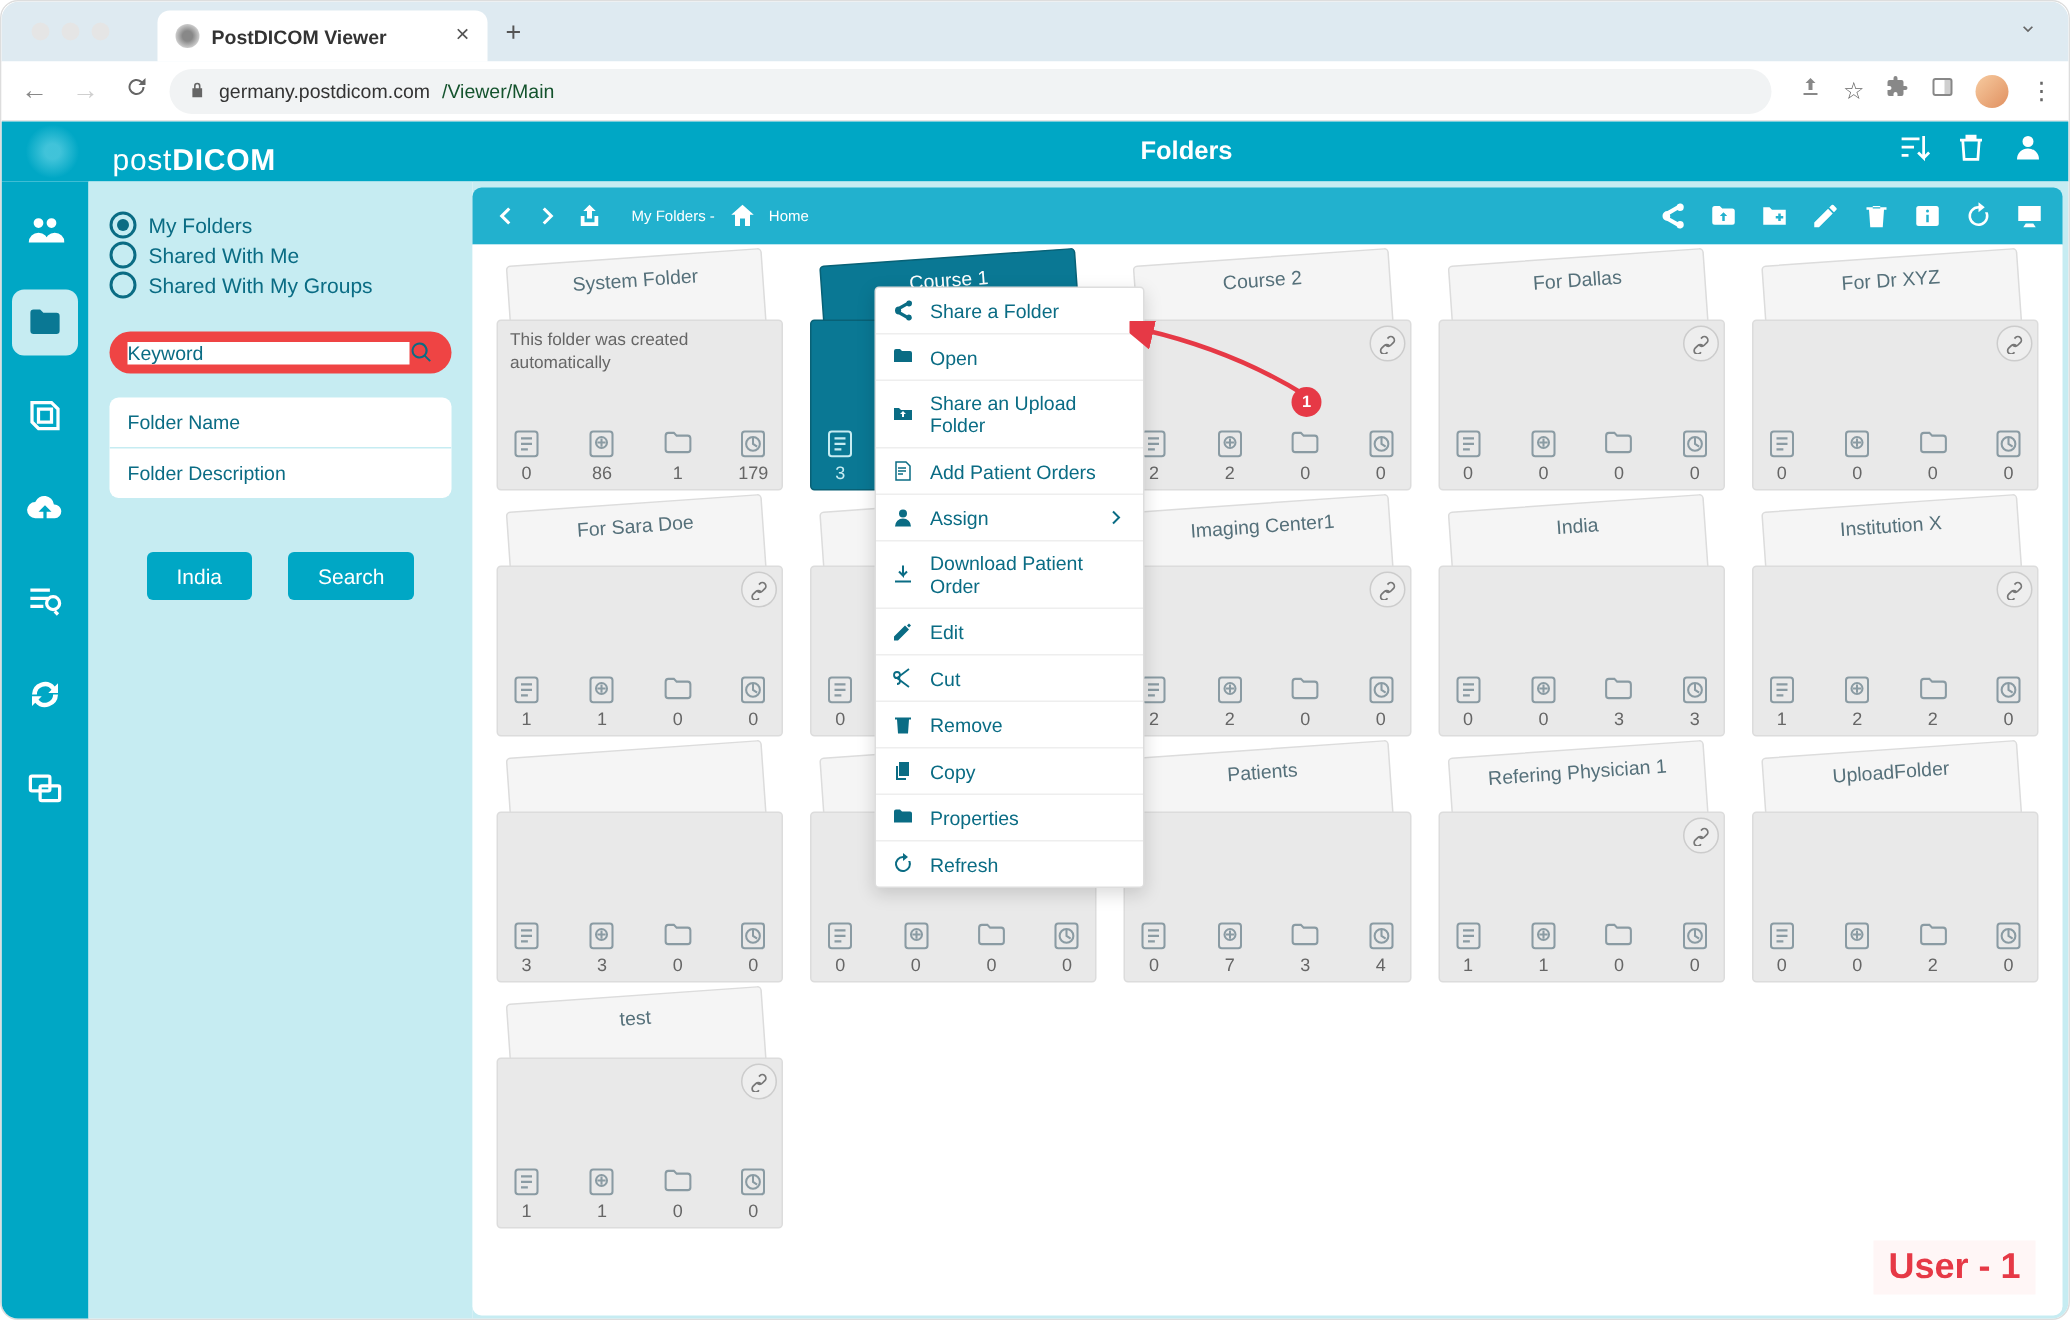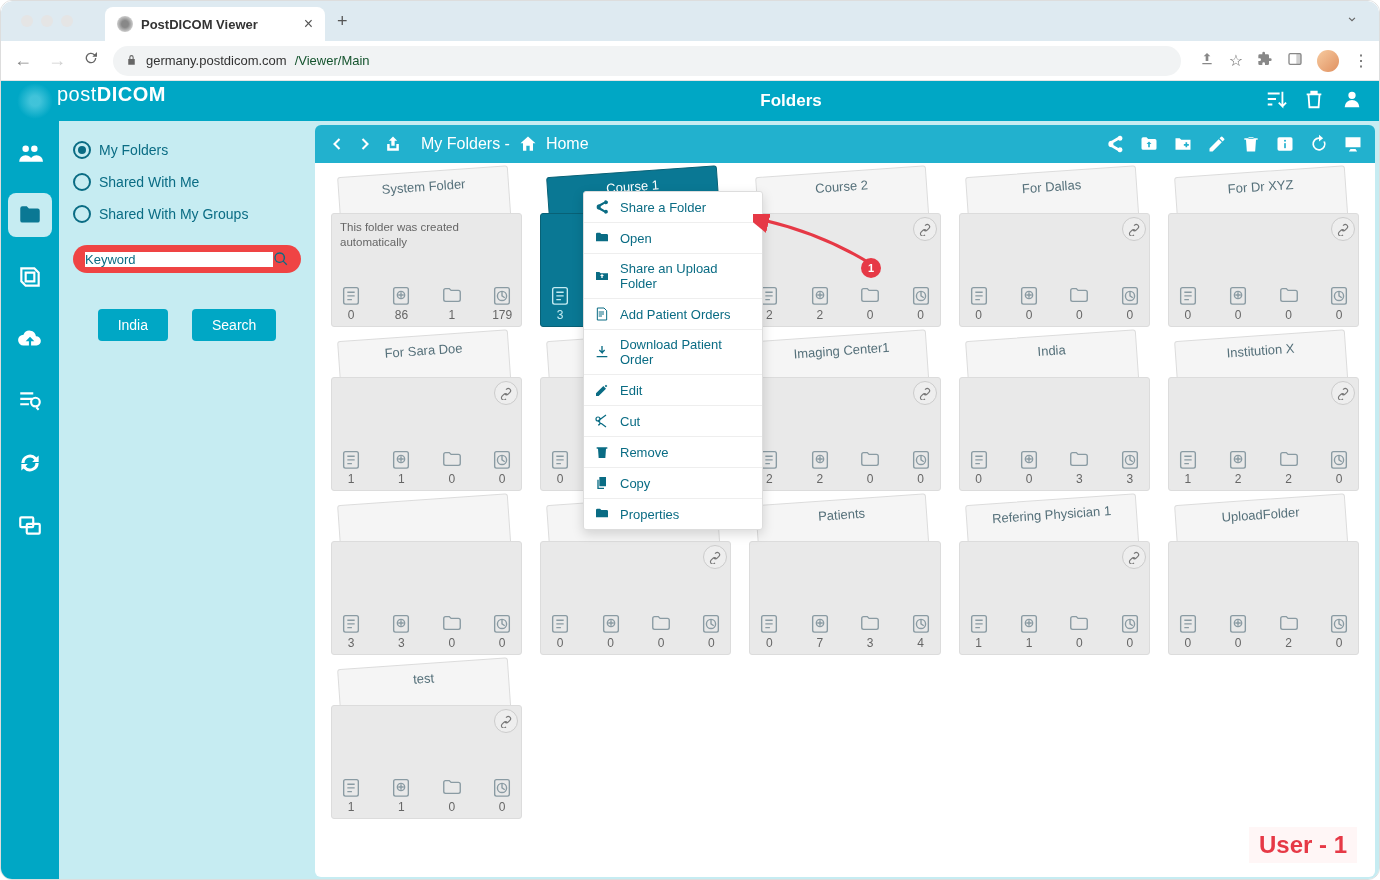--- a/index.html
+++ b/index.html
@@ -20,60 +20,60 @@
 .addr-bar { height: 40px; display: flex; align-items: center; padding: 0 10px; gap: 10px; background: #fff; border-bottom: 1px solid #e5e5e5; }
 .nav-btn { color: #888; width: 24px; text-align: center; font-size: 18px; }
 .url-field { flex: 1; background: #f1f3f4; border-radius: 16px; height: 30px; display: flex; align-items: center; padding: 0 12px; gap: 8px; font-size: 13px; color: #333; }
 .url-host { color: #333; }
 .url-path { color: #14532d; }
 .ext-area { display: flex; align-items: center; gap: 14px; color: #666; padding-left: 8px; }
 .avatar-sm { width: 22px; height: 22px; border-radius: 50%; background: linear-gradient(135deg, #f7cba0, #e09060); }
 
 
 .app-header { height: 40px; background: #00a7c5; display: flex; align-items: center; color: #fff; padding: 0 16px; }
-.logo-area { display: flex; align-items: flex-start; gap: 4px; width: 300px; }
+.logo-area { display: flex; align-items: flex-end; gap: 22px; width: 300px; }
 .logo-dots { width: 36px; height: 36px; border-radius: 50%; background: radial-gradient(circle at 50% 50%, #4cc8dd 20%, #00a7c5 70%); opacity: 0.85; position: relative; }
 .logo-text { font-size: 20px; letter-spacing: 0.5px; font-weight: 500; }
 .logo-text .bold { font-weight: 700; }
 .header-center { flex: 1; text-align: center; font-size: 17px; font-weight: 600; }
 .header-right { display: flex; gap: 16px; align-items: center; font-size: 20px; }
 .hdr-icon svg { width: 22px; height: 22px; fill: #fff; }
 
 
 .app-body { display: flex; height: calc(880px - 40px - 40px - 40px); }
 
 
 .left-rail { width: 58px; background: #00a7c5; display: flex; flex-direction: column; align-items: center; padding-top: 10px; gap: 18px; }
 .rail-item { width: 44px; height: 44px; display: flex; align-items: center; justify-content: center; border-radius: 8px; cursor: pointer; }
 .rail-item svg { width: 26px; height: 26px; fill: #fff; }
 .rail-item.active { background: #c6ecf2; }
 .rail-item.active svg { fill: #0a7894; }
 
 
 .side-panel { width: 256px; background: #c6ecf2; padding: 20px 14px; display: flex; flex-direction: column; gap: 16px; }
-.filter-group { display: flex; flex-direction: column; gap: 14px; margin-bottom: 6px; }
+.filter-group { display: flex; flex-direction: column; gap: 2px; margin-bottom: 6px; }
 .radio-row { display: flex; align-items: center; gap: 8px; color: #0a6c84; font-size: 14px; cursor: pointer; }
 .radio-dot { width: 18px; height: 18px; border: 2px solid #0a6c84; border-radius: 50%; display: flex; align-items: center; justify-content: center; }
 .radio-dot.selected::after { content: ""; width: 8px; height: 8px; background: #0a6c84; border-radius: 50%; }
 .search-box { background: #ef4444; border-radius: 16px; height: 28px; display: flex; align-items: center; padding: 0 12px; }
 .search-box input { border: none; outline: none; flex: 1; font-size: 13px; color: #0a6c84; }
 .search-box input::placeholder { color: #0a6c84; }
 .search-box svg { width: 16px; height: 16px; fill: #0a6c84; }
 .meta-box { background: #fff; border-radius: 6px; overflow: hidden; }
 .meta-row { padding: 9px 12px; font-size: 13px; color: #0a6c84; }
 .meta-row + .meta-row { border-top: 1px solid #c6ecf2; }
 .btn-row { display: flex; gap: 24px; justify-content: center; margin-top: 20px; }
 .btn { background: #00a7c5; color: #fff; border: none; padding: 8px 20px; border-radius: 4px; font-size: 14px; cursor: pointer; }
 
 
 .main-area { flex: 1; background: #c6ecf2; padding: 4px 4px 4px 0; display: flex; flex-direction: column; position: relative; }
 .toolbar { height: 38px; background: #22b1ce; border-radius: 6px 6px 0 0; display: flex; align-items: center; padding: 0 12px; gap: 12px; color: #fff; }
 .toolbar svg { width: 20px; height: 20px; fill: #fff; }
 .tb-nav { display: flex; gap: 8px; align-items: center; }
-.breadcrumb { display: flex; align-items: center; gap: 8px; font-size: 16px; margin-left: 6px; }
+.breadcrumb { display: flex; align-items: center; gap: 8px; font-size: 10px; margin-left: 6px; }
 .toolbar-right { margin-left: auto; display: flex; gap: 14px; align-items: center; }
 .tb-btn { cursor: pointer; display: flex; }
 
 .folder-grid { flex: 1; background: #fff; border-radius: 0 0 6px 6px; padding: 14px 16px; display: grid; grid-template-columns: repeat(5, 1fr); gap: 14px 18px; align-content: start; overflow: auto; }
 
 .folder-card { position: relative; height: 150px; }
 .folder-tab { position: absolute; top: 0; left: 10px; right: 10px; height: 56px; background: #f5f5f5; border: 1px solid #dcdcdc; border-radius: 3px; transform: rotate(-4deg); transform-origin: bottom left; display: flex; align-items: flex-start; justify-content: center; padding-top: 7px; }
 .folder-tab-label { font-size: 13px; color: #55707a; }
 .folder-body { position: absolute; top: 36px; left: 0; right: 0; bottom: 0; background: #e9e9e9; border: 1px solid #dcdcdc; border-radius: 3px; padding: 6px 8px 4px; display: flex; flex-direction: column; justify-content: center; }
 .folder-note { font-size: 11.5px; color: #666; line-height: 1.3; flex: 1; }
@@ -233,20 +233,24 @@
           <span class="radio-dot "></span>
           <span>Shared With My Groups</span>
         </div>
       </div>
     <div class="search-box">
       <input placeholder="Keyword" style="">
       <svg viewBox="0 0 24 24">
           <path d="M10 2a8 8 0 1 0 5 14.3l5 5 1.4-1.4-5-5A8 8 0 0 0 10 2zm0 2a6 6 0 1 1 0 12 6 6 0 0 1 0-12z"></path>
         </svg>
     </div>
+    <div class="meta-box">
+      <div class="meta-row">Folder Name</div>
+      <div class="meta-row">Folder Description</div>
+    </div>
     <div class="btn-row">
       <button class="btn">India</button>
       <button class="btn">Search</button>
     </div>
   </div>
 
   <div class="main-area">
     <div class="toolbar">
       <div class="tb-nav">
         <span class="tb-btn">
@@ -999,20 +1003,29 @@
           <span>Share an Upload Folder</span>
         </div>
         <div class="ctx-item">
           <svg viewBox="0 0 24 24">
             <path d="M5 3h10l4 4v14H5V3zm2 6h8M7 12h8M7 15h5" stroke="#0a6c84" stroke-width="1.5" fill="none"></path>
           </svg>
           <span>Add Patient Orders</span>
         </div>
         <div class="ctx-item">
           <svg viewBox="0 0 24 24">
+            <path d="M12 12a4 4 0 1 0 0-8 4 4 0 0 0 0 8zm-8 9a8 8 0 0 1 16 0H4z"></path>
+          </svg>
+          <span>Assign</span>
+          <svg class="chev" viewBox="0 0 24 24">
+            <path d="M9 6l6 6-6 6" stroke="#0a6c84" stroke-width="2" fill="none"></path>
+          </svg>
+        </div>
+        <div class="ctx-item">
+          <svg viewBox="0 0 24 24">
             <path d="M12 3v10l-4-4m4 4l4-4M4 19h16" stroke="#0a6c84" stroke-width="2" fill="none"></path>
           </svg>
           <span>Download Patient Order</span>
         </div>
         <div class="ctx-item">
           <svg viewBox="0 0 24 24">
             <path d="M3 17V21h4L18 10l-4-4L3 17zM20 6l-2-2-2 2 2 2 2-2z"></path>
           </svg>
           <span>Edit</span>
         </div>
@@ -1032,20 +1045,26 @@
           <svg viewBox="0 0 24 24">
             <path d="M8 3h10v14H8V3zM5 7v14h10v-2H7V7H5z"></path>
           </svg>
           <span>Copy</span>
         </div>
         <div class="ctx-item">
           <svg viewBox="0 0 24 24">
             <path d="M3 6a2 2 0 0 1 2-2h4l2 2h8a2 2 0 0 1 2 2v9H3V6z"></path>
           </svg>
           <span>Properties</span>
+        </div>
+        <div class="ctx-item">
+          <svg viewBox="0 0 24 24">
+            <path d="M12 4a8 8 0 1 0 7.4 5h-2.2A6 6 0 1 1 12 6v3l5-4-5-4v3z"></path>
+          </svg>
+          <span>Refresh</span>
         </div>
       </div>
 
     <div class="arrow-annot">
       <svg class="arrow-svg" viewBox="0 0 140 60">
         <defs>
             <marker id="ah" markerWidth="8" markerHeight="8" refX="2" refY="4" orient="auto">
               <path d="M0 0L8 4L0 8z" fill="#e63946"></path>
             </marker>
           </defs>

